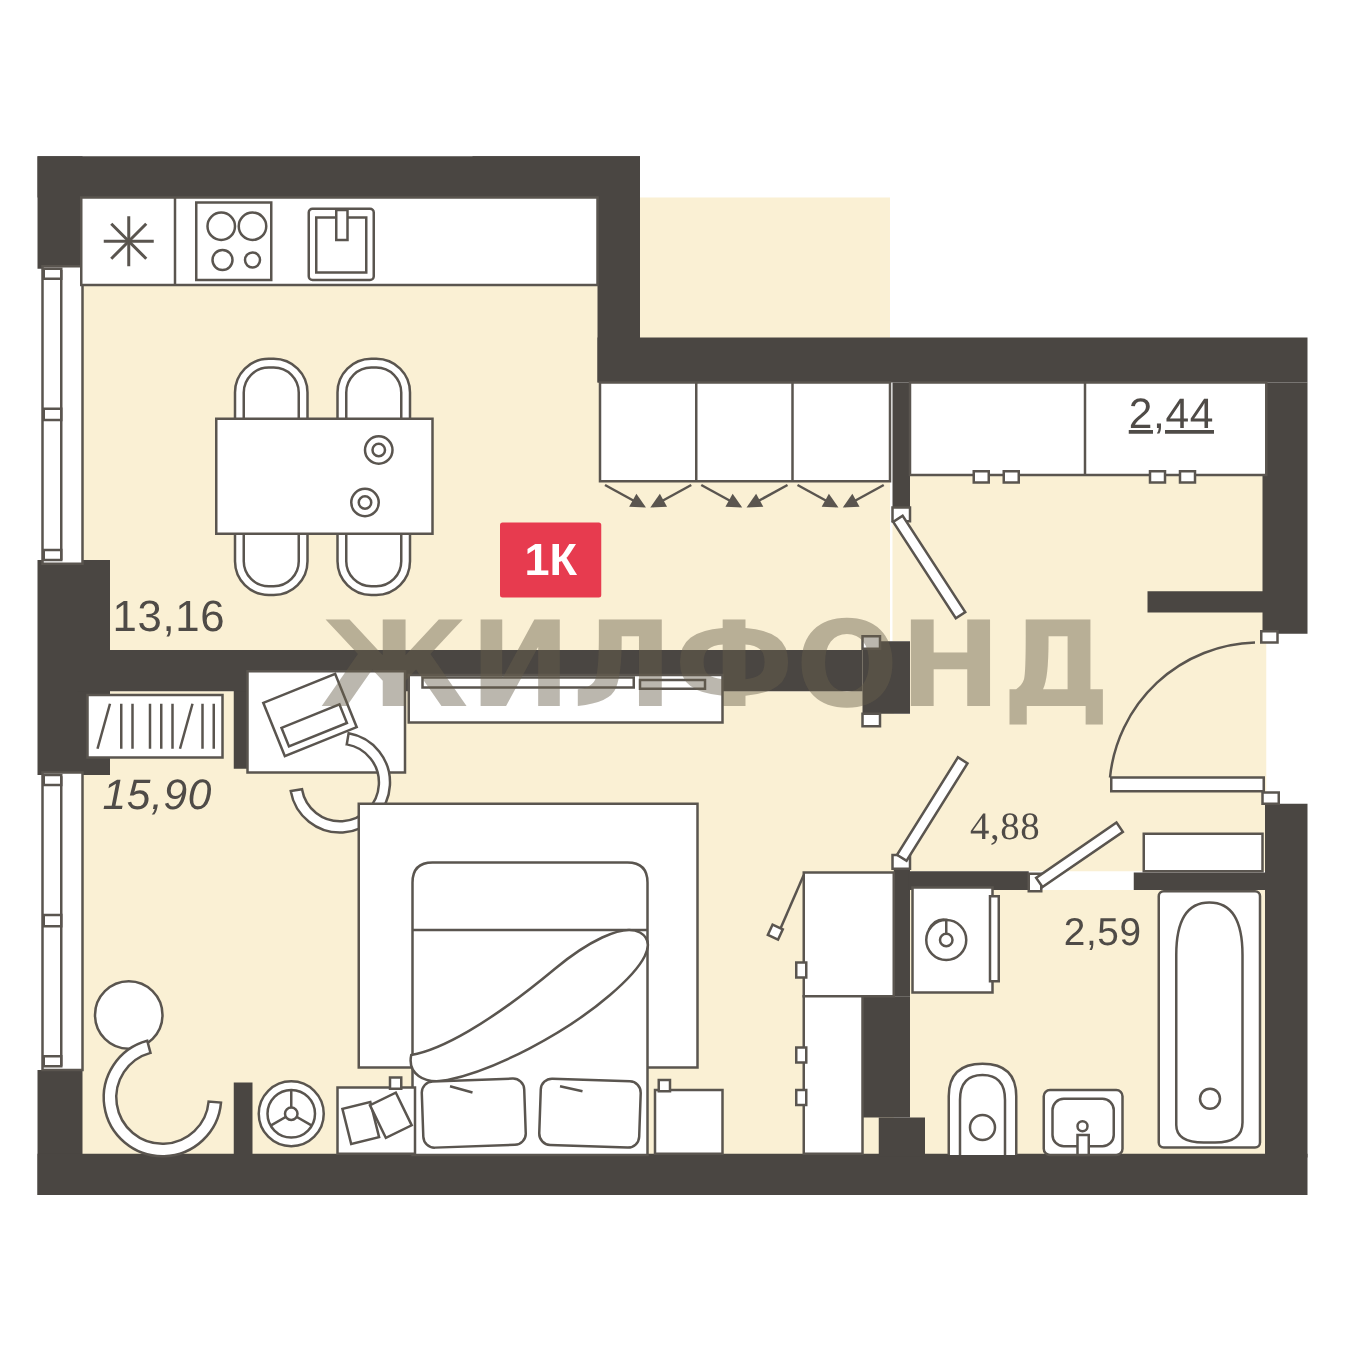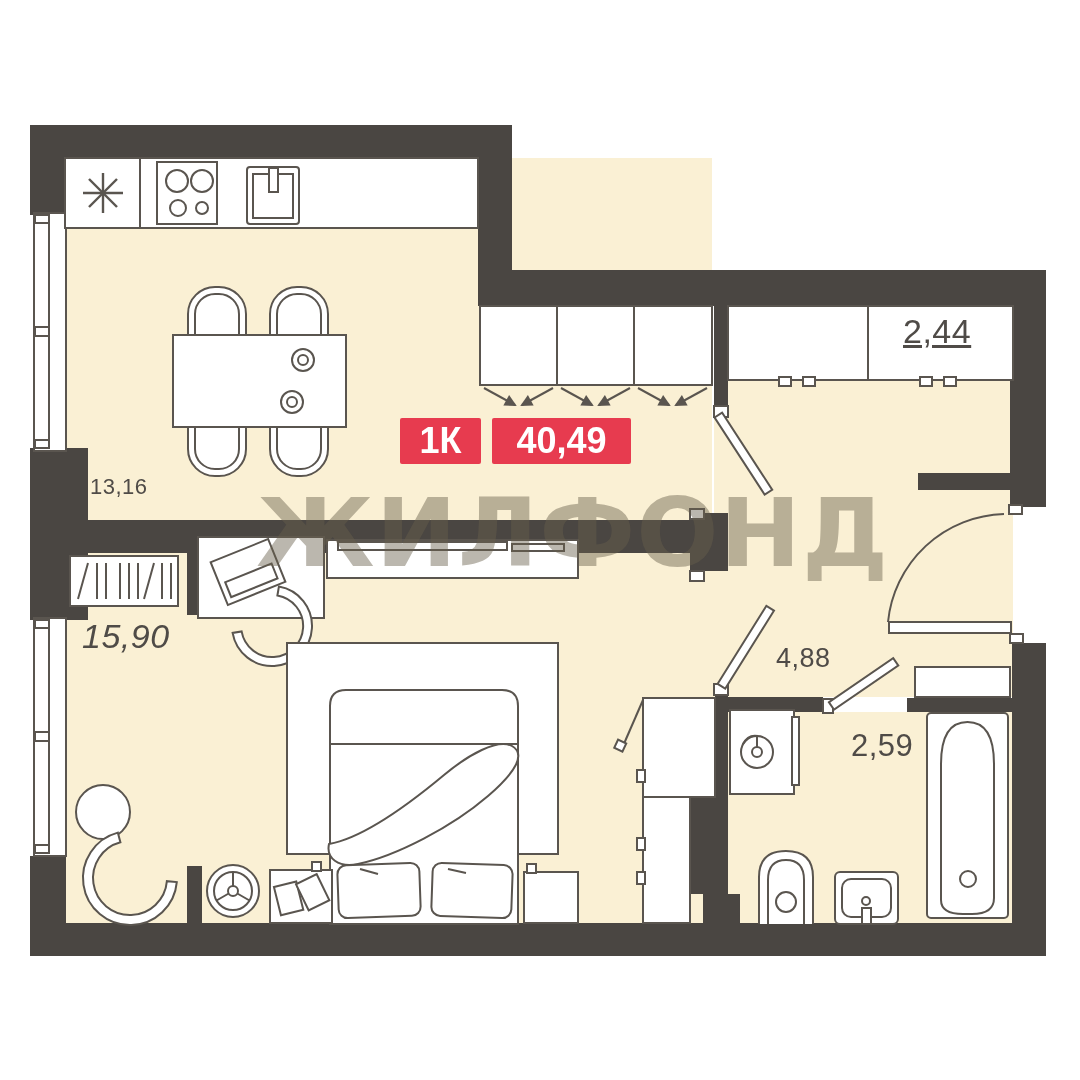--- a/index.html
+++ b/index.html
@@ -4,21 +4,21 @@
 <style>
   html,body{margin:0;padding:0;background:#fff;}
   #stage{position:relative;width:1080px;height:1080px;background:#ffffff;overflow:hidden;
          font-family:"Liberation Sans",sans-serif;}
   .floor{position:absolute;background:#faf0d4;}
   .wall{position:absolute;background:#4a4642;}
   svg.layer{position:absolute;left:0;top:0;}
   .room-label{position:absolute;color:#4f4b47;letter-spacing:.5px;}
   .badge{position:absolute;display:flex;gap:11px;}
   .badge .bx{background:#e73b4f;color:#fff;font-weight:bold;font-size:36px;
-             display:flex;align-items:center;justify-content:center;height:46px;border-radius:2px;}
+             display:flex;align-items:center;justify-content:center;height:60px;border-radius:2px;}
   .bx1{width:81px;} .bx2{width:139px;}
   .wm{position:absolute;left:256px;top:478px;font-family:"DejaVu Sans",sans-serif;
       font-weight:bold;font-size:95px;color:rgba(104,96,75,0.45);letter-spacing:1px;
       transform:scaleX(1.02);transform-origin:left top;white-space:nowrap;}
 </style>
 </head>
 <body>
 
 <div id="stage">
 
@@ -245,26 +245,25 @@
       <rect x="828" y="628" width="9" height="78" transform="rotate(55.5 832 705)"></rect>
     </g>
     <g stroke="#5a554f" stroke-width="2" fill="#fff">
       <path d="M 888 622 A 120 120 0 0 1 1004 514" fill="none"></path>
       <rect x="889" y="622" width="122" height="11"></rect>
       <rect x="1009" y="505" width="13" height="9"></rect>
       <rect x="1010" y="634" width="13" height="9"></rect>
     </g>
   </svg>
 
-  <div class="room-label" style="left:90px;top:474px;font-size:22px;">13,16</div>
+  <div class="room-label" style="left:90px;top:474px;font-size:35px;">13,16</div>
   <div class="room-label" style="left:82px;top:617px;font-size:34px;font-style:italic;">15,90</div>
   <div class="room-label" style="left:903px;top:312px;font-size:34px;text-decoration:underline;">2,44</div>
-  <div class="room-label" style="left:776px;top:643px;font-size:27px;">4,88</div>
+  <div class="room-label" style="left:776px;top:643px;font-size:31px;font-family:Liberation Serif, serif;">4,88</div>
   <div class="room-label" style="left:851px;top:728px;font-size:31px;">2,59</div>
 
   <div class="badge" style="left:400px;top:418px;">
     <div class="bx bx1">1К</div>
-    <div class="bx bx2">40,49</div>
   </div>
 
   <div class="wm">ЖИЛФОНД</div>
 
 </div>
 
 </body></html>

